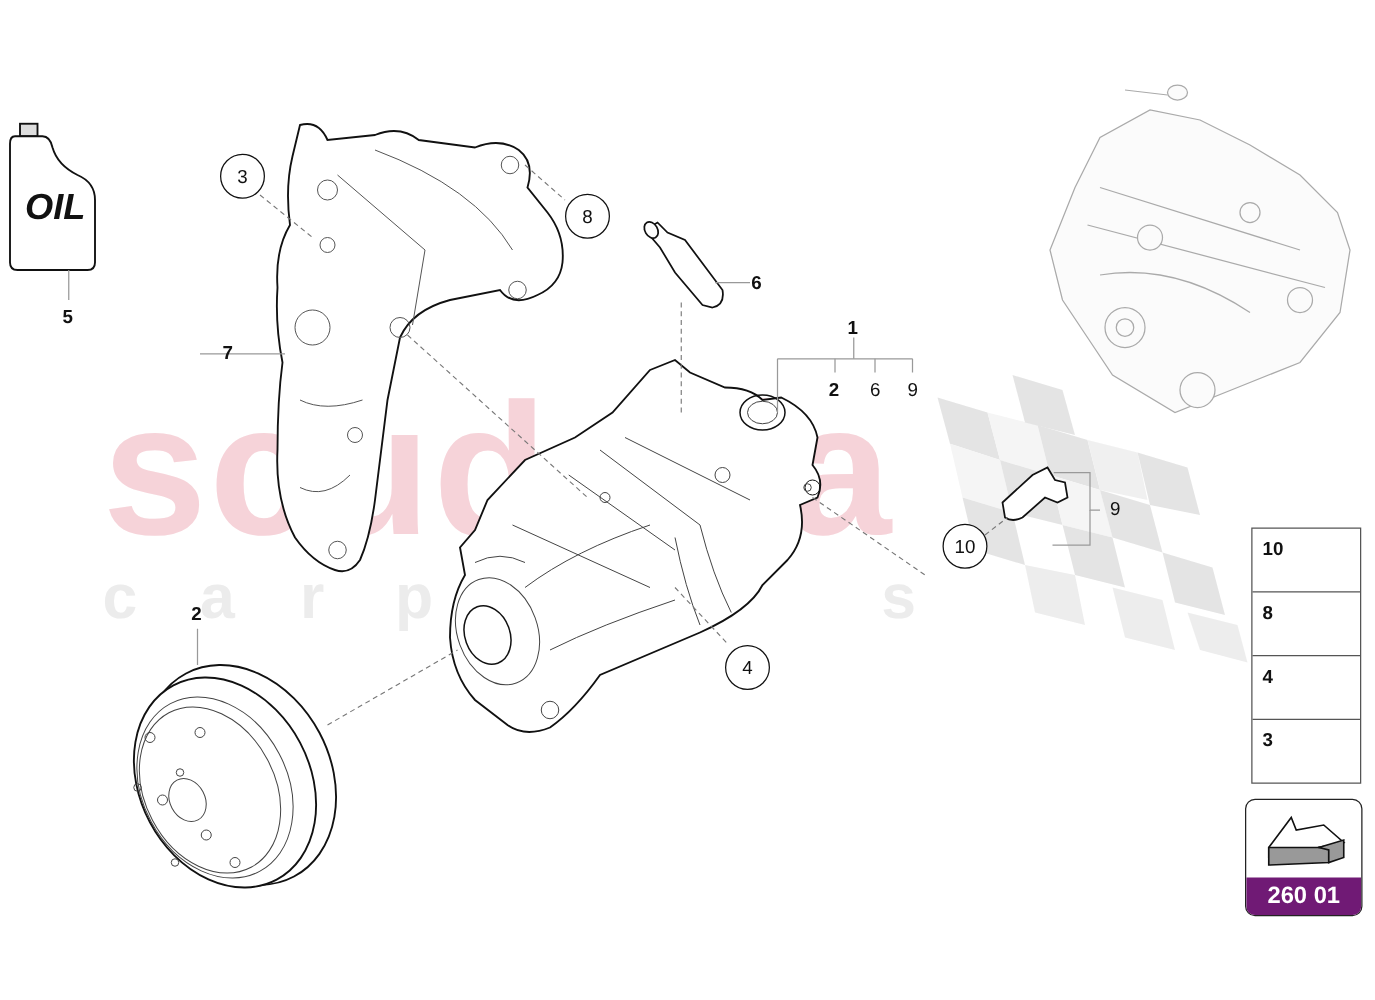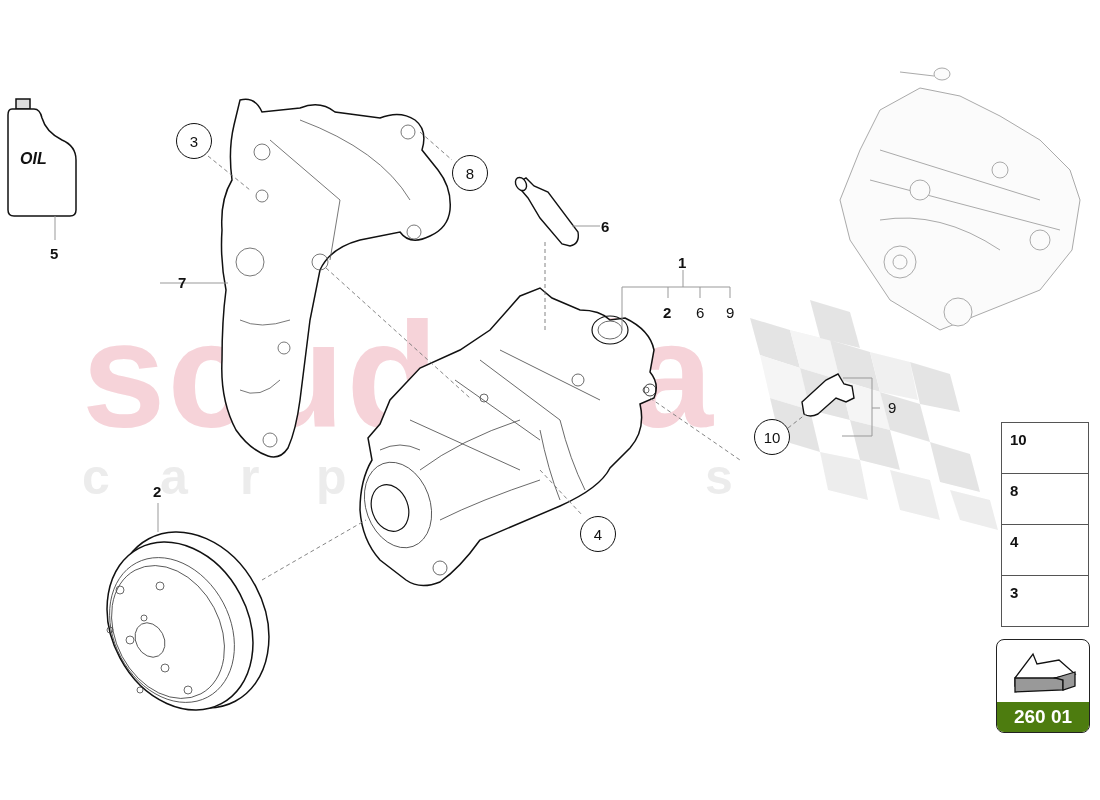--- a/index.html
+++ b/index.html
@@ -9,22 +9,22 @@
   .callout { position:absolute; width:36px; height:36px; border:1.5px solid #111; border-radius:50%; background:#fff; display:flex; align-items:center; justify-content:center; font-size:15px; color:#111; box-sizing:border-box; }
   .label { position:absolute; font-size:15px; color:#111; line-height:1; }
   .label.bold { font-weight:bold; }
   svg { position:absolute; left:0; top:0; }
   .legend { position:absolute; left:1001px; top:422px; width:86px; border:1px solid #555; background:#fff; }
   .legend-row { height:50px; border-bottom:1px solid #555; position:relative; }
   .legend-row:last-child { border-bottom:none; }
   .legend-num { position:absolute; left:8px; top:8px; font-size:15px; font-weight:bold; color:#111; }
   .legend-icon { position:absolute; right:8px; top:6px; width:44px; height:40px; }
   .badge { position:absolute; left:996px; top:639px; width:92px; height:92px; border:1.5px solid #222; border-radius:8px; background:#fff; overflow:hidden; }
-  .badge-code { position:absolute; left:0; bottom:0; width:100%; height:30px; background:#4d7c0f; color:#fff; font-weight:bold; font-size:19px; display:flex; align-items:center; justify-content:center; }
-  .oil-text { position:absolute; left:20px; top:150px; font-size:16px; font-weight:bold; font-style:italic; color:#111; }
+  .badge-code { position:absolute; left:0; bottom:0; width:100%; height:30px; background:#701a75; color:#fff; font-weight:bold; font-size:19px; display:flex; align-items:center; justify-content:center; }
+  .oil-text { position:absolute; left:20px; top:150px; font-size:29px; font-weight:bold; font-style:italic; color:#111; }
 </style>
 </head>
 <body>
 
 <div class="wm-big">scuderia</div>
 <div class="wm-small" style="left:82px">c</div>
 <div class="wm-small" style="left:160px">a</div>
 <div class="wm-small" style="left:240px">r</div>
 <div class="wm-small" style="left:316px">p</div>
 <div class="wm-small" style="left:400px">a</div>

